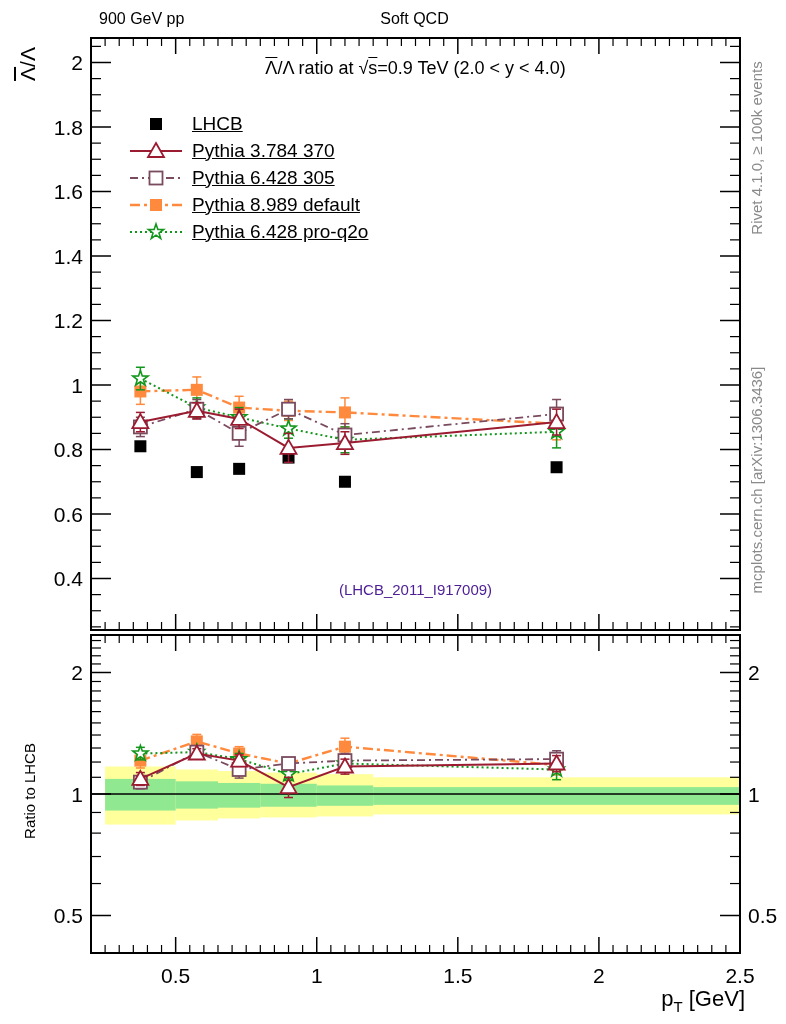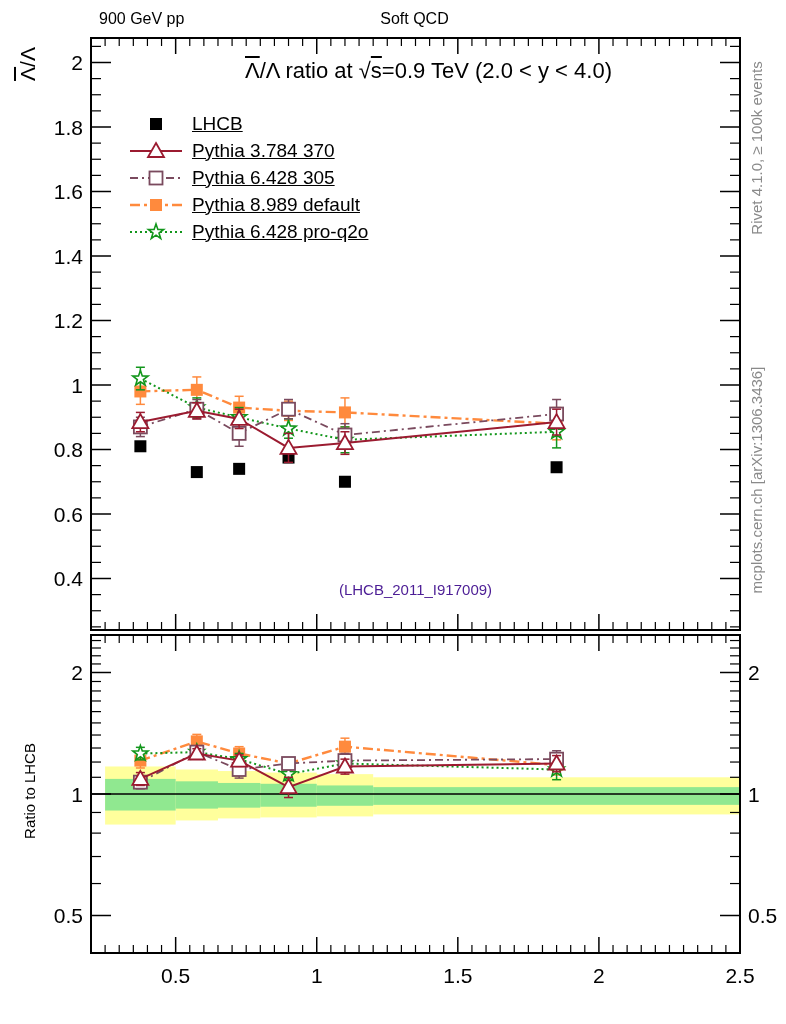--- a/index.html
+++ b/index.html
@@ -2,21 +2,21 @@
 <html><head>
 <meta charset="utf-8">
 <style>
   html,body{margin:0;padding:0;background:#fff;}
   .stage{position:relative;width:786px;height:1024px;background:#fff;overflow:hidden;
          font-family:"Liberation Sans",sans-serif;color:#000;}
   .abs{position:absolute;}
   .hdr{top:6px;font-size:16px;line-height:26px;}
   .hdr-left{left:99px;}
   .hdr-right{left:90px;width:649px;text-align:center;}
-  .plot-title{left:91px;width:649px;top:58px;text-align:center;font-size:22px;margin-left:13px;}
+  .plot-title{left:91px;width:649px;top:58px;text-align:center;font-size:18px;}
   .ovl{text-decoration:overline;}
   .ylab-main{left:-33px;top:53px;width:120px;height:22px;text-align:center;
              font-size:21px;transform:rotate(-90deg);}
   .ylab-ratio{left:-70px;top:782px;width:200px;height:18px;text-align:center;
               font-size:15px;transform:rotate(-90deg);}
   .side-note{color:#8a8a8a;font-size:15px;text-align:center;transform:rotate(-90deg);}
   .side-top{left:647px;top:139px;width:220px;height:18px;}
   .side-bottom{left:607px;top:471px;width:300px;height:18px;}
   .watermark{left:91px;width:649px;top:581px;text-align:center;font-size:15px;color:#4c1d95;}
   .xlab{left:91px;width:654px;top:986px;text-align:right;font-size:22px;}
@@ -611,20 +611,21 @@
 
   <div class="abs ylab-main"><span class="ovl">Λ</span><span>/Λ</span></div>
 
   <div class="abs ylab-ratio">Ratio to LHCB</div>
 
   <div class="abs side-note side-top">Rivet 4.1.0, ≥ 100k events</div>
   <div class="abs side-note side-bottom">mcplots.cern.ch [arXiv:1306.3436]</div>
 
   <div class="abs watermark">(LHCB_2011_I917009)</div>
 
+  <div class="abs xlab"><span>p</span><span class="subT">T</span><span> [GeV]</span></div>
 
   <div class="abs legend">
     <div class="legend-row">
       <svg width="56" height="26" class="legend-swatch">
           <rect x="22" y="7" width="12" height="12" fill="#000000"></rect>
         </svg>
       <span class="legend-label">LHCB</span>
     </div>
     <div class="legend-row">
       <svg width="56" height="26" class="legend-swatch">

